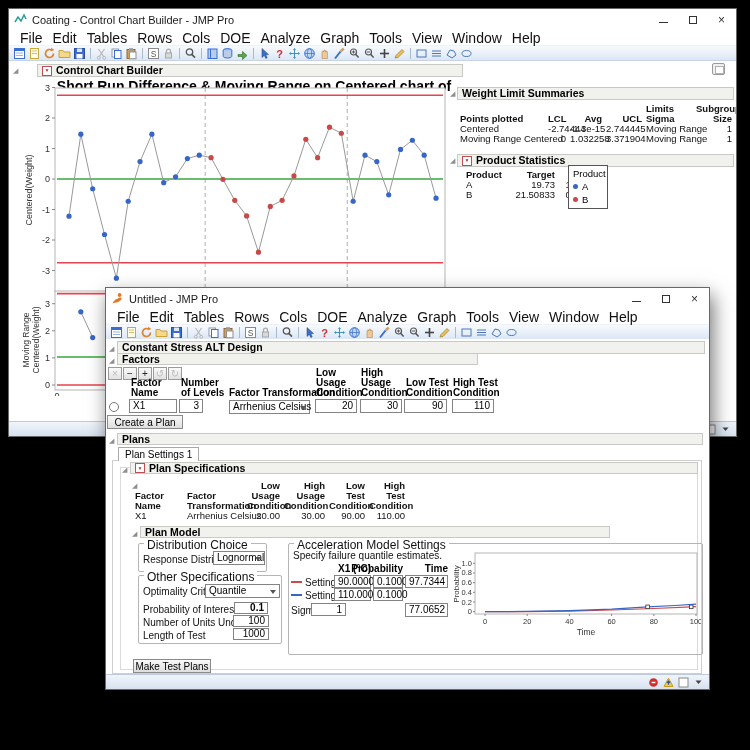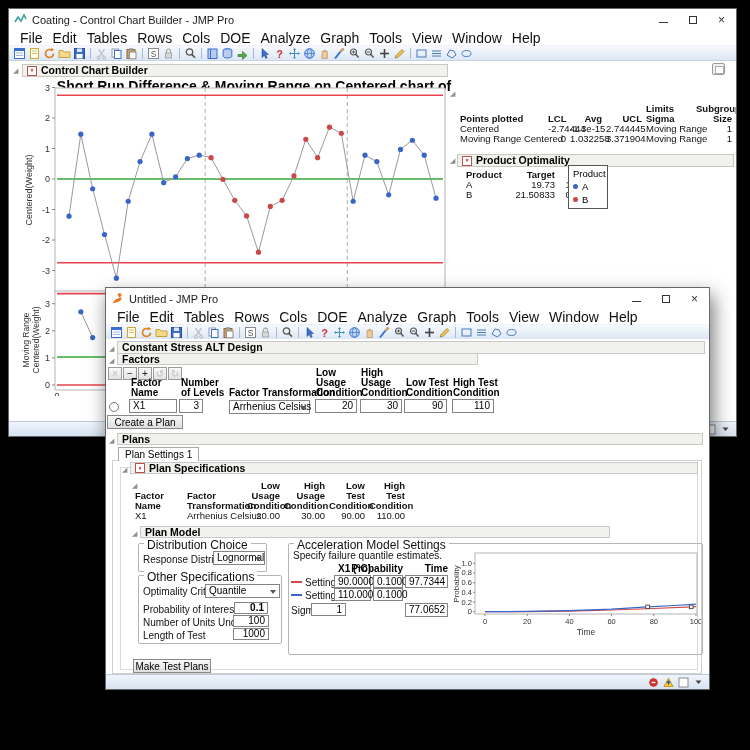--- a/index.html
+++ b/index.html
@@ -263,21 +263,21 @@
       </span>
       <span class="tb-icon">
         <svg width="13" height="13" style="position:static" viewBox="0 0 13 13">
           <ellipse cx="6.5" cy="6.5" rx="4.5" ry="3" fill="none" stroke="#4a78b8"></ellipse>
         </svg>
       </span>
     </div>
 
   <div class="report">
     <span class="disc" style="left:4px; top:6px;"></span>
-    <div class="outline-bar" style="left:13px; top:3px; width:426px;">
+    <div class="outline-bar" style="left:28px; top:3px; width:426px;">
       <span class="red-tri"></span>
       <span>Control Chart Builder</span>
     </div>
 
     <div class="chart-title" style="left:45px; top:17px; width:400px;">Short Run Difference &amp; Moving Range on Centered chart of Weight</div>
     <svg id="cc-svg" width="430" height="208" style="left:11px; top:24px;">
         <rect x="35" y="3" width="390" height="204" fill="#fff" stroke="#b5b5b5"></rect>
         <line x1="32" y1="2.5" x2="35" y2="2.5" stroke="#888"></line>
         <text x="30" y="5.5" text-anchor="end" font-size="9" fill="#333" font-family="Liberation Sans">3</text>
         <line x1="32" y1="33" x2="35" y2="33" stroke="#888"></line>
@@ -350,20 +350,23 @@
         <polyline points="60.84,21.83 72.68,47.574999999999996" fill="none" stroke="#999999"></polyline>
         <circle cx="60.84" cy="21.83" r="2.6" fill="#3766c8"></circle>
         <circle cx="72.68" cy="47.574999999999996" r="2.6" fill="#3766c8"></circle>
         <text x="37" y="109" text-anchor="middle" font-size="9" fill="#333" font-family="Liberation Sans">0</text>
         <g transform="translate(9,50) rotate(-90)">
           <text text-anchor="middle" font-size="8.5" fill="#333" font-family="Liberation Sans"><tspan x="0" dy="0">Moving Range</tspan><tspan x="0" dy="10">Centered(Weight)</tspan></text>
         </g>
       </svg>
 
     <span class="disc" style="left:441px; top:29px;"></span>
+    <div class="outline-bar" style="left:448px; top:26px; width:277px;">
+      <span>Weight Limit Summaries</span>
+    </div>
     <div class="jtable" style="left: 449px; top: 44px; width: 276px; grid-template-columns: 88px 22px 36px 40px 50px 40px; grid-template-rows: 19px 10px 10px;">
         <div class="jt-h" style="text-align: left;">Points plotted</div>
         <div class="jt-h" style="text-align: right;">LCL</div>
         <div class="jt-h" style="text-align: right;">Avg</div>
         <div class="jt-h" style="text-align: right;">UCL</div>
         <div class="jt-h" style="text-align: left;">Limits Sigma</div>
         <div class="jt-h" style="text-align: right;">Subgroup
 Size</div>
         <div class="jt-c" style="text-align: left;">Centered</div>
         <div class="jt-c" style="text-align: right;">-2.74444</div>
@@ -375,21 +378,21 @@
         <div class="jt-c" style="text-align: right;">0</div>
         <div class="jt-c" style="text-align: right;">1.032258</div>
         <div class="jt-c" style="text-align: right;">3.371904</div>
         <div class="jt-c" style="text-align: left;">Moving Range</div>
         <div class="jt-c" style="text-align: right;">1</div>
       </div>
 
     <span class="disc" style="left:441px; top:96px;"></span>
     <div class="outline-bar" style="left:448px; top:93px; width:277px;">
       <span class="red-tri"></span>
-      <span>Product Optimality</span>
+      <span>Product Statistics</span>
     </div>
     <div class="jtable" style="left: 455px; top: 108px; width: 143px; grid-template-columns: 45px 48px 50px; grid-template-rows: 11px 10px 10px;">
         <div class="jt-h" style="text-align: left;">Product</div>
         <div class="jt-h" style="text-align: right;">Target</div>
         <div class="jt-h" style="text-align: right;">Sigma</div>
         <div class="jt-c" style="text-align: left;">A</div>
         <div class="jt-c" style="text-align: right;">19.73</div>
         <div class="jt-c" style="text-align: right;">1.054144</div>
         <div class="jt-c" style="text-align: left;">B</div>
         <div class="jt-c" style="text-align: right;">21.50833</div>

